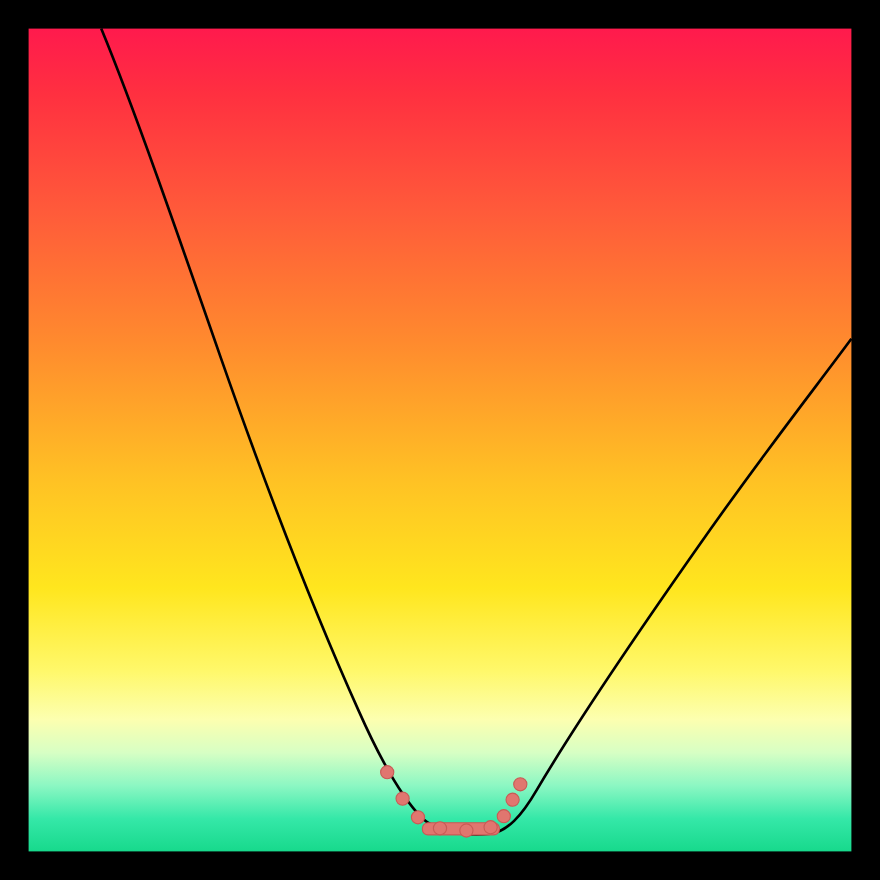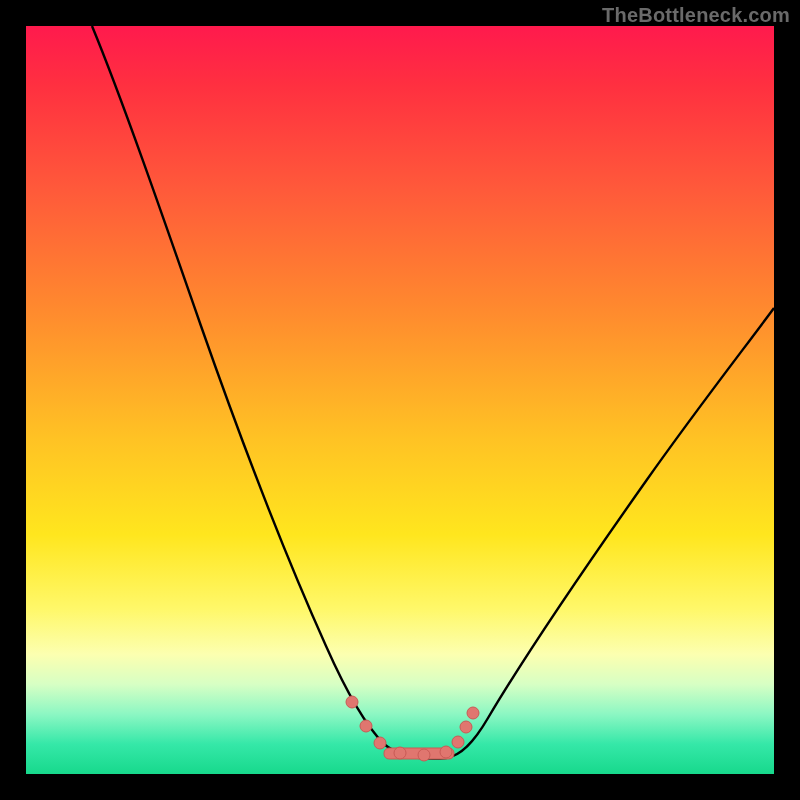--- a/index.html
+++ b/index.html
@@ -83,14 +83,13 @@
         <circle cx="374" cy="727" r="6"></circle>
         <circle cx="398" cy="729" r="6"></circle>
         <circle cx="420" cy="726" r="6"></circle>
         <circle cx="432" cy="716" r="6"></circle>
         <circle cx="440" cy="701" r="6"></circle>
         <circle cx="447" cy="687" r="6"></circle>
       </g>
     </svg>
 
   </div>
-  <div class="watermark">TheBottleneck.com</div>
 </div>
 
 </body></html>

